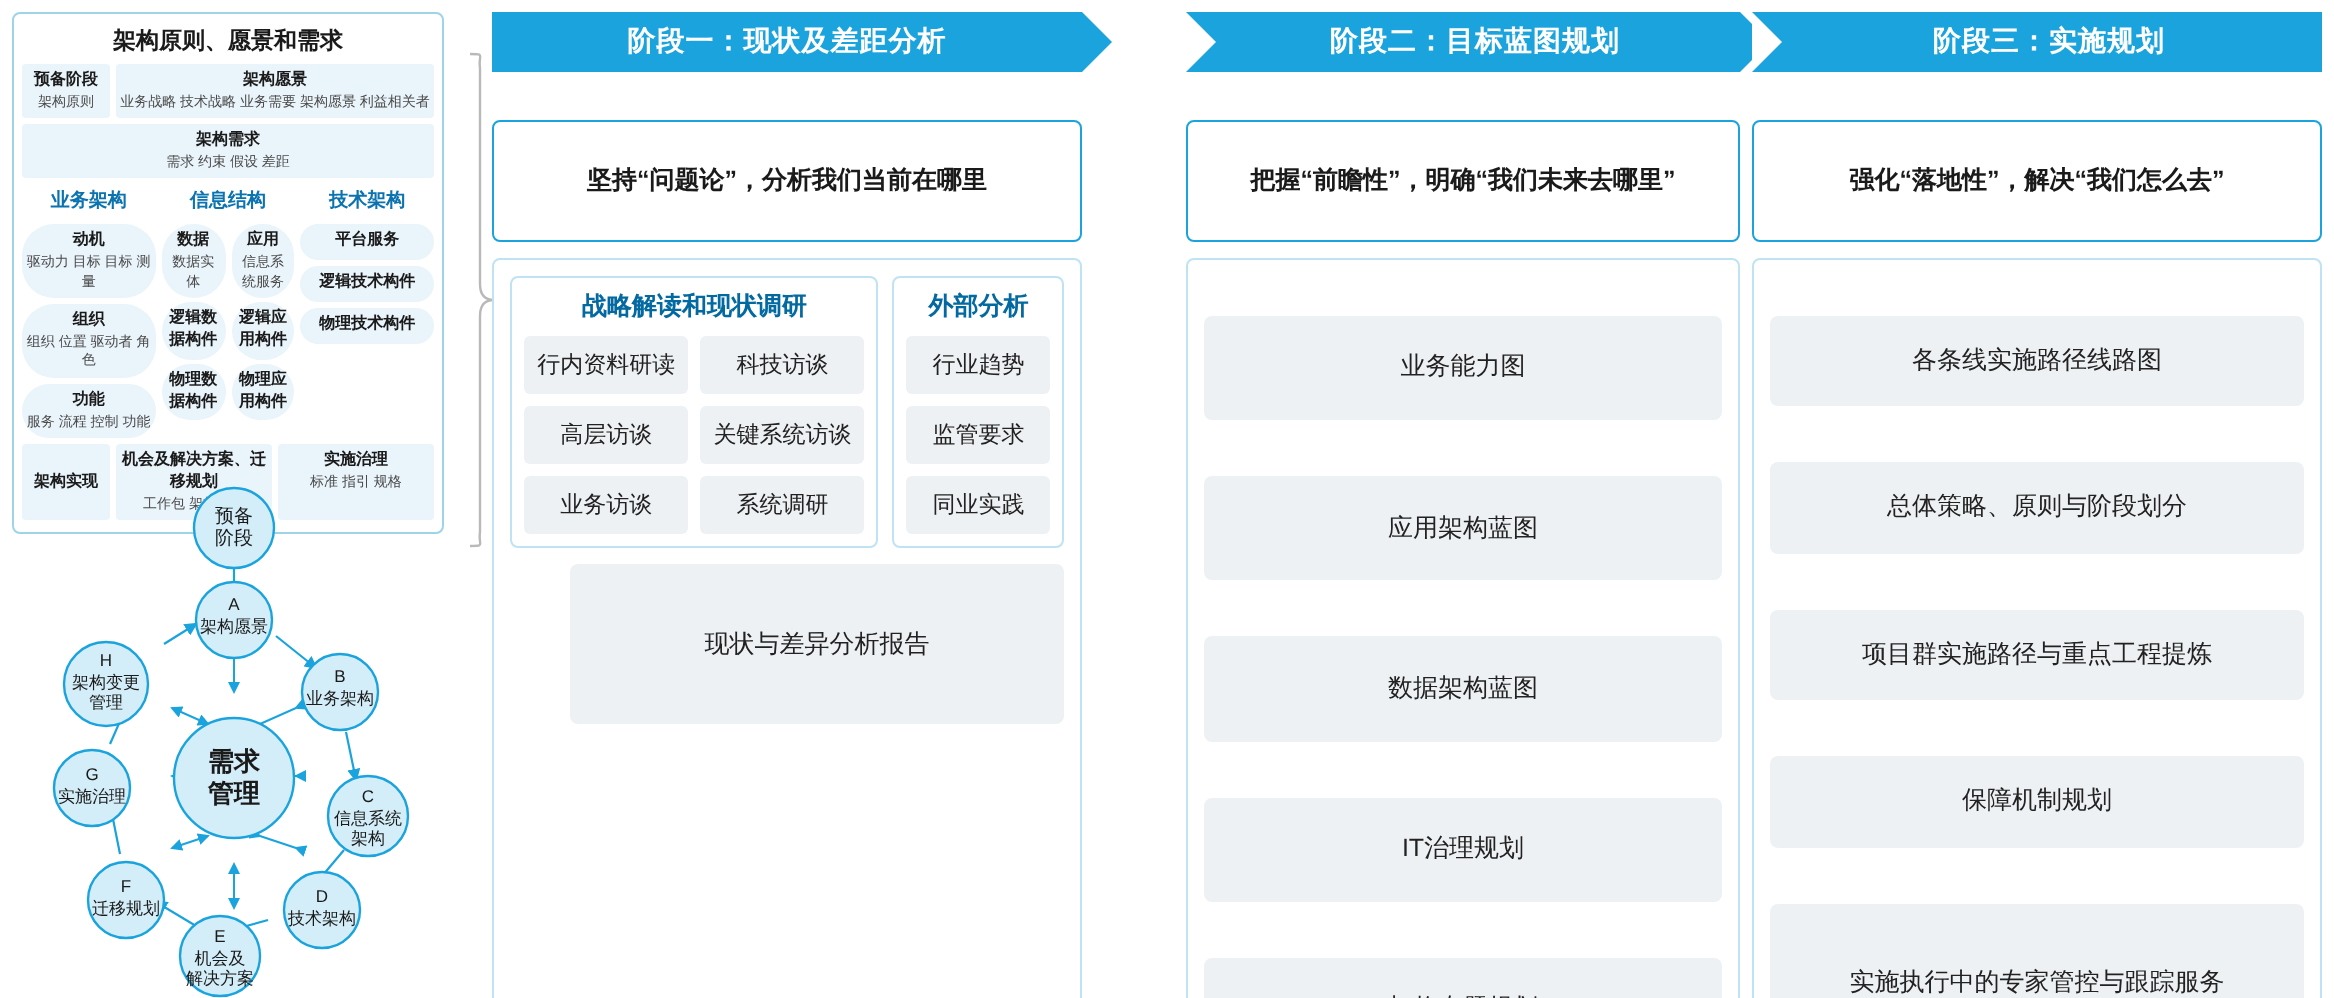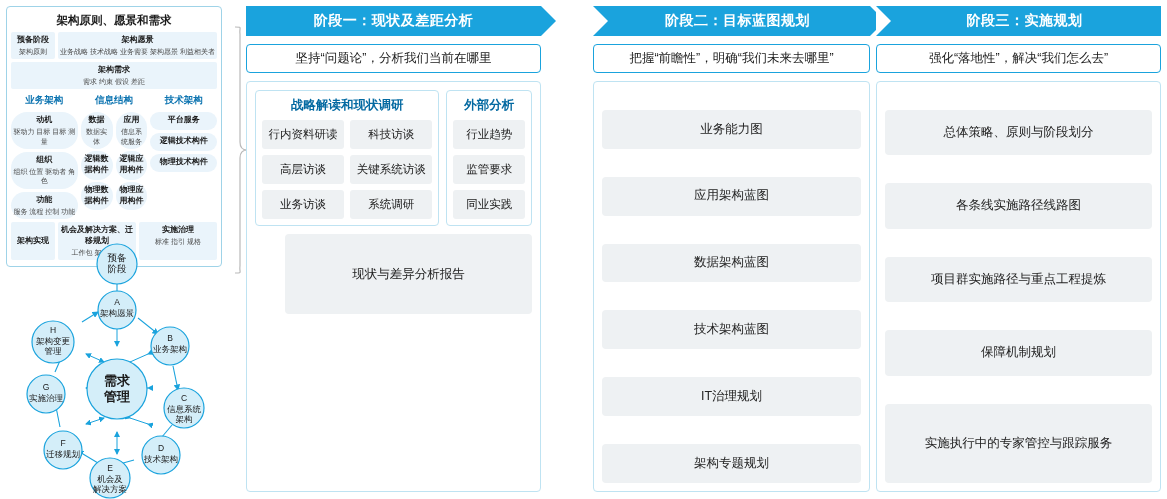--- a/index.html
+++ b/index.html
@@ -195,29 +195,29 @@
     top: 0;
     width: 0;
     height: 0;
     border-top: 15px solid transparent;
     border-bottom: 15px solid transparent;
     border-left: 15px solid #ffffff;
     z-index: 4;
   }
 
   .phase-sub {
-    margin-top: 8px;
+    margin-top: 24px;
     border: 1px solid #1aa3dd;
     border-radius: 4px;
     background: #ffffff;
     text-align: center;
     font-size: 12.5px;
-    font-weight: normal;
+    font-weight: bold;
     color: #1a1a1a;
-    padding: 5px 4px;
+    padding: 21px 4px;
     box-sizing: border-box;
   }
 
   .phase-body {
     margin-top: 8px;
     border: 1px solid #bfe3f2;
     border-radius: 4px;
     background: #ffffff;
     box-sizing: border-box;
     padding: 8px;
@@ -529,34 +529,33 @@
   </div>
 
   <div class="phase-col col2">
     <div class="phase-banner arrowed notched">阶段二：目标蓝图规划</div>
     <div class="phase-sub">把握“前瞻性”，明确“我们未来去哪里”</div>
     <div class="phase-body">
       <div class="list-stack">
         <div class="list-item">业务能力图</div>
         <div class="list-item">应用架构蓝图</div>
         <div class="list-item">数据架构蓝图</div>
-        <div class="list-item">技术架构蓝图</div>
         <div class="list-item">IT治理规划</div>
         <div class="list-item">架构专题规划</div>
       </div>
     </div>
   </div>
 
   <div class="phase-col col3">
     <div class="phase-banner notched">阶段三：实施规划</div>
     <div class="phase-sub">强化“落地性”，解决“我们怎么去”</div>
     <div class="phase-body">
       <div class="list-stack">
+        <div class="list-item">各条线实施路径线路图</div>
         <div class="list-item">总体策略、原则与阶段划分</div>
-        <div class="list-item">各条线实施路径线路图</div>
         <div class="list-item">项目群实施路径与重点工程提炼</div>
         <div class="list-item">保障机制规划</div>
         <div class="list-item" style="flex:1.9;">实施执行中的专家管控与跟踪服务</div>
       </div>
     </div>
   </div>
 
 </div>
 
 </body></html>

